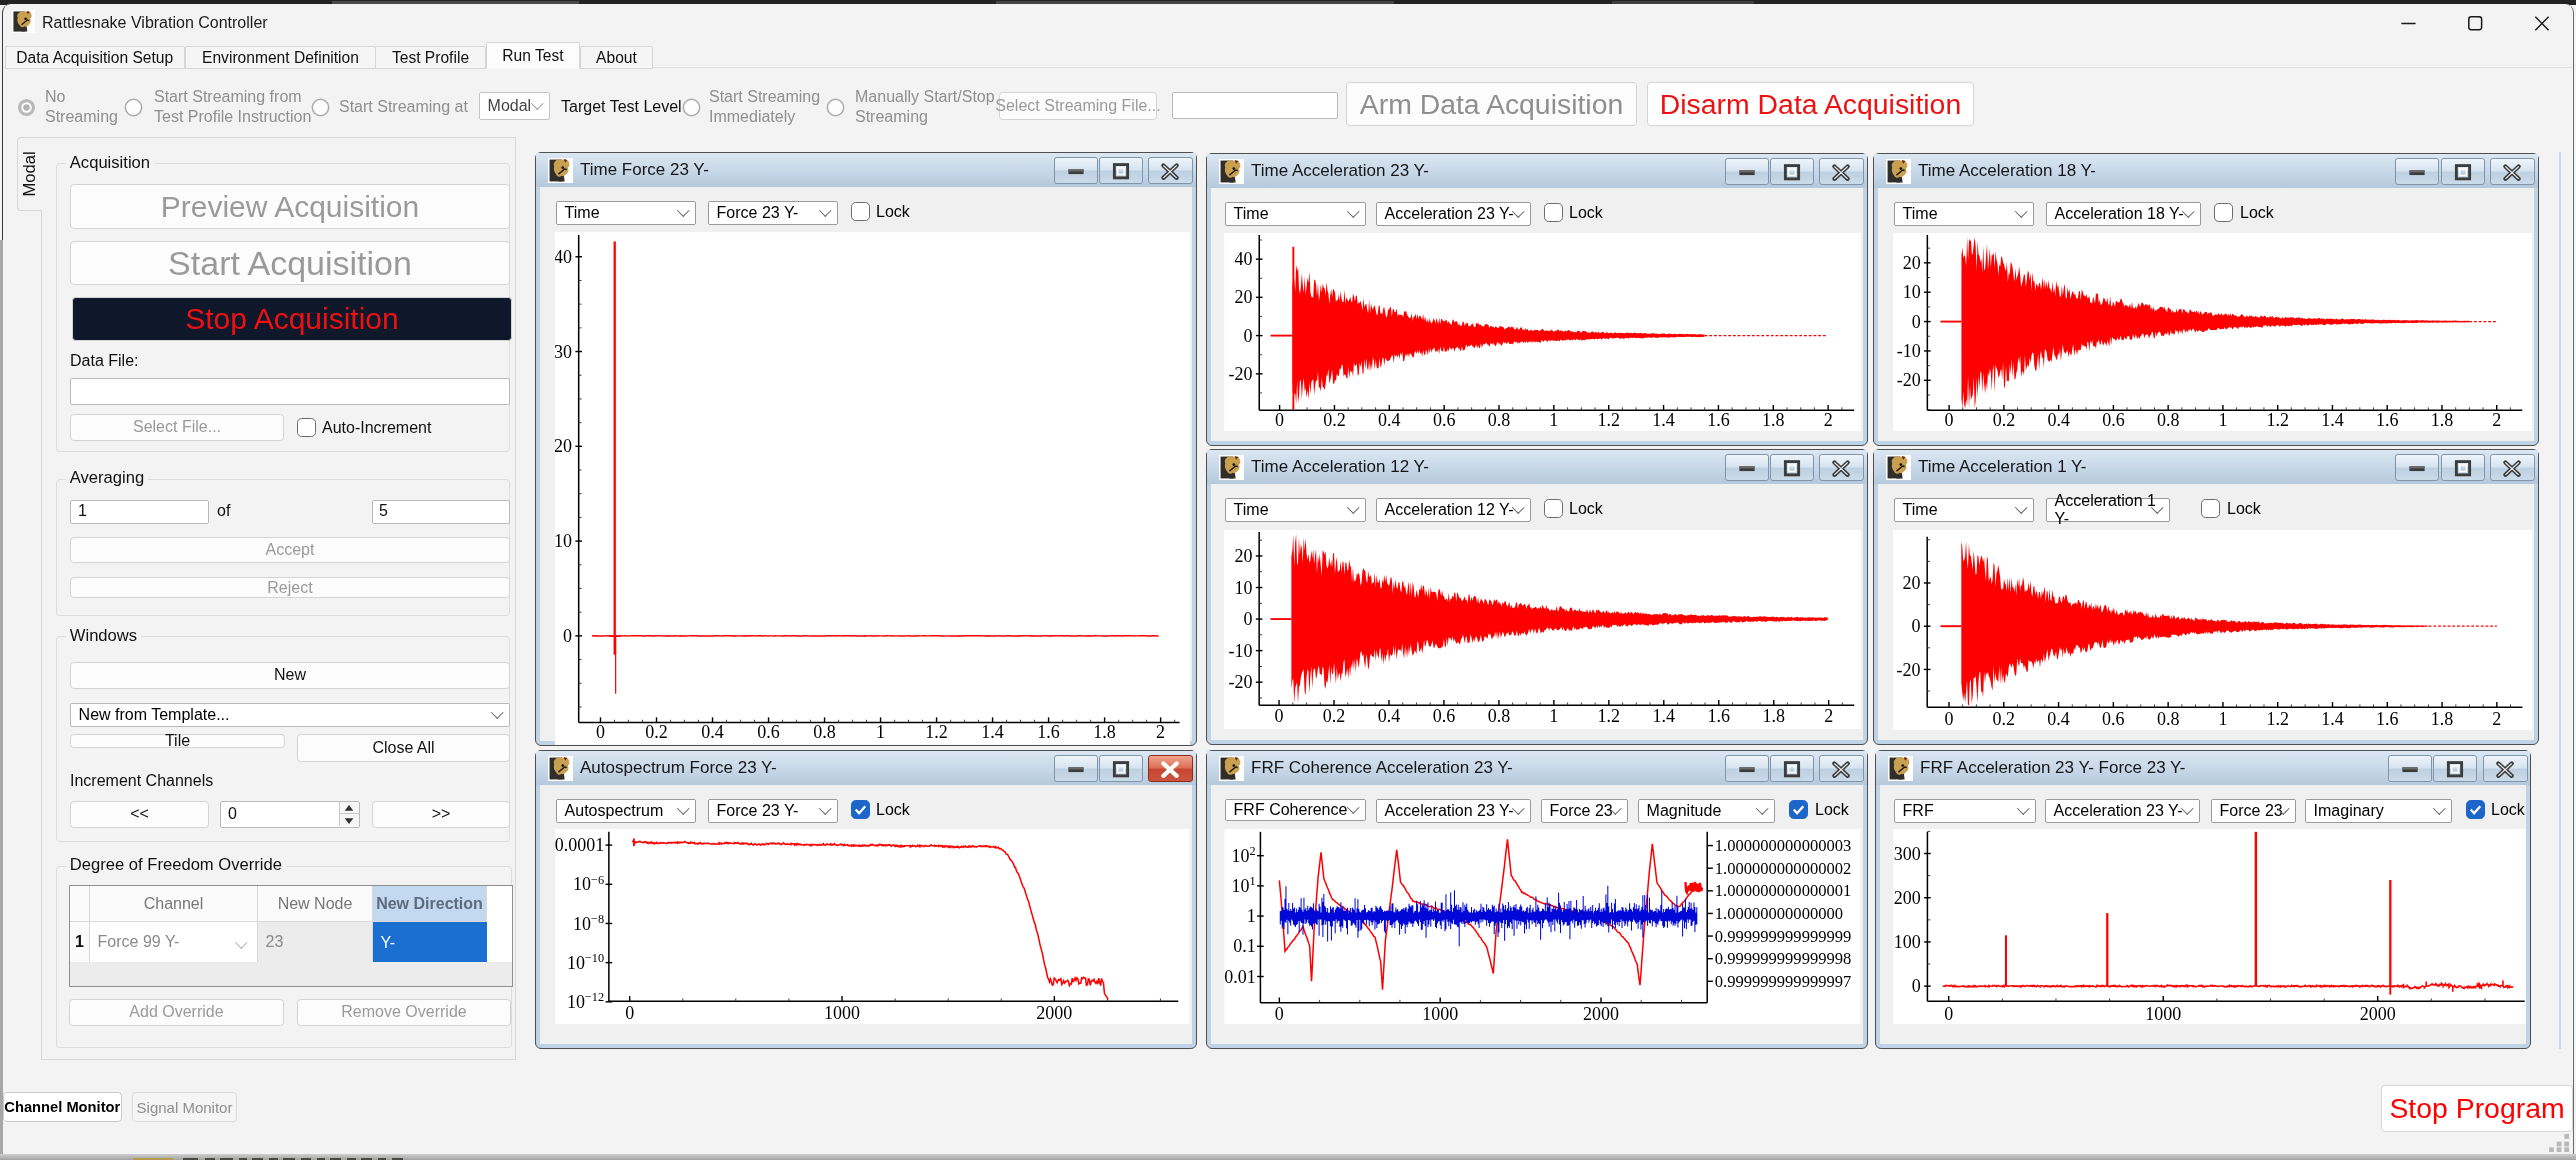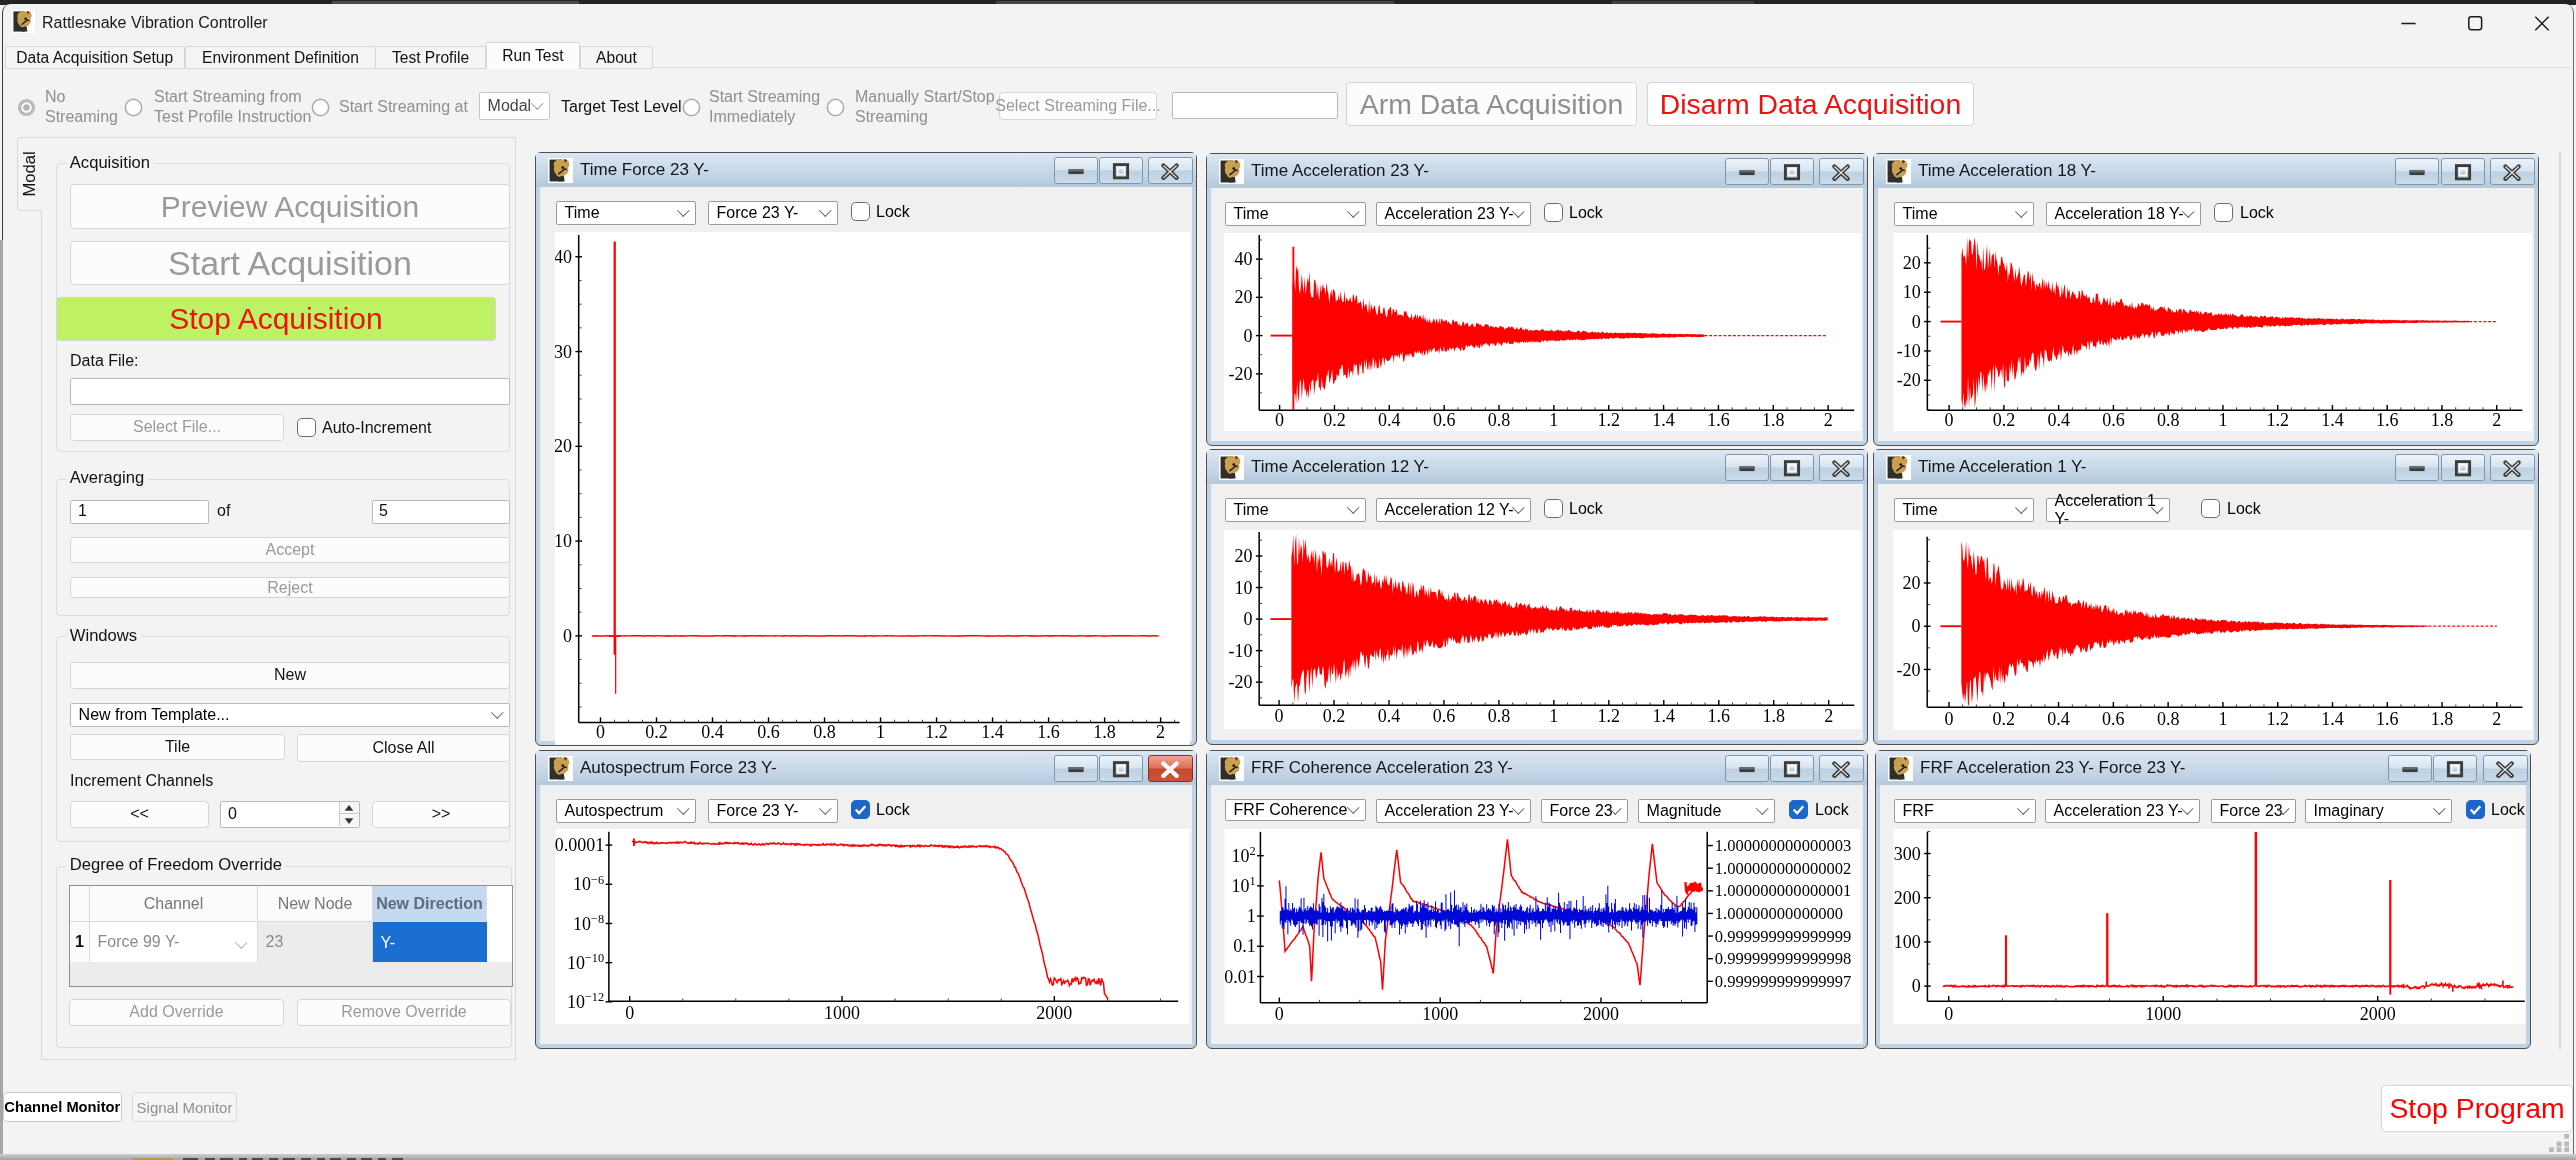--- a/index.html
+++ b/index.html
@@ -87,40 +87,40 @@
 <div class="btn" style="left:1647px;top:82px;width:327px;height:44px;font-size:28.4px;color:#ec1212;background:#fff">Disarm Data Acquisition</div>
 <div class="ab" style="left:41px;top:137px;width:475px;height:923px;border:0.9px solid #d8d8d8;background:#f3f3f3"></div>
 <div class="ab" style="left:17px;top:137px;width:25px;height:74px;background:#f3f3f3;border:0.9px solid #d8d8d8;border-right:none;border-radius:3.8px 0 0 3.8px"></div>
 <svg class="ab" style="left:17px;top:137px" width="25" height="74" viewBox="0 0 26 78">
     <text x="13" y="39" transform="rotate(-90 13 39)" text-anchor="middle" dominant-baseline="central" style="font-family:&quot;Liberation Sans&quot;,sans-serif;font-size:17.5px" fill="#111">Modal</text>
   </svg>
 <div class="gb" style="left:56px;top:163px;width:454px;height:289px"></div>
 <div class="gl" style="left:66px;top:155px">Acquisition</div>
 <div class="btn" style="left:70px;top:184px;width:440px;height:45px;font-size:30px;color:#9a9a9a;background:#fcfcfc;font-weight:400;border-color:#d4d4d4">Preview Acquisition</div>
 <div class="btn" style="left:70px;top:241px;width:440px;height:44px;font-size:34px;color:#9a9a9a;background:#fcfcfc;font-weight:400;border-color:#d4d4d4">Start Acquisition</div>
-<div class="btn" style="left:56px;top:297px;width:440px;height:44px;font-size:30px;color:#ee1111;background:#bef264;font-weight:400;border-color:#d4d4d4">Stop Acquisition</div>
+<div class="btn" style="left:72px;top:297px;width:440px;height:44px;font-size:30px;color:#ee1111;background:#0f172a;font-weight:400;border-color:#d4d4d4">Stop Acquisition</div>
 <div class="txt" style="left:70px;top:352px;font-size:16px;color:#111">Data File:</div>
 <div class="inp" style="left:70px;top:378px;width:440px;height:26.5px"></div>
 <div class="btn" style="left:70px;top:414px;width:214px;height:26.5px;font-size:16px;color:#9a9a9a;background:#fcfcfc;font-weight:400;border-color:#d4d4d4">Select File...</div>
 <div class="cb" style="left:297px;top:418px"></div>
 <div class="txt" style="left:322px;top:419px;font-size:16px;color:#111">Auto-Increment</div>
 <div class="gb" style="left:56px;top:479px;width:454px;height:137px"></div>
 <div class="gl" style="left:66px;top:470px">Averaging</div>
 <div class="inp" style="left:70px;top:500px;width:139px;height:24px"></div>
 <div class="txt" style="left:78px;top:502px;font-size:16px;color:#111">1</div>
 <div class="txt" style="left:217px;top:502px;font-size:16px;color:#111">of</div>
 <div class="inp" style="left:372px;top:500px;width:138px;height:24px"></div>
 <div class="txt" style="left:379px;top:502px;font-size:16px;color:#111">5</div>
 <div class="btn" style="left:70px;top:537px;width:440px;height:25.6px;font-size:16px;color:#9a9a9a;background:#fcfcfc;font-weight:400;border-color:#d4d4d4">Accept</div>
 <div class="btn" style="left:70px;top:577px;width:440px;height:21px;font-size:16px;color:#9a9a9a;background:#fcfcfc;font-weight:400;border-color:#d4d4d4">Reject</div>
 <div class="gb" style="left:56px;top:636px;width:454px;height:206px"></div>
 <div class="gl" style="left:66px;top:628px">Windows</div>
 <div class="btn" style="left:70px;top:662px;width:440px;height:26.5px;font-size:16px;color:#111;background:#fcfcfc;font-weight:400;border-color:#d4d4d4">New</div>
 <div class="dd" style="left:70px;top:703px;width:440px;height:24px;border-color:#b9b9b9">New from Template...<span class="ch"></span></div>
-<div class="btn" style="left:70px;top:734px;width:215px;height:26px;font-size:16px;color:#111;background:#fcfcfc;font-weight:400;border-color:#d4d4d4">Tile</div>
+<div class="btn" style="left:70px;top:734px;width:215px;height:14px;font-size:16px;color:#111;background:#fcfcfc;font-weight:400;border-color:#d4d4d4">Tile</div>
 <div class="btn" style="left:297px;top:734px;width:213px;height:27.5px;font-size:16px;color:#111;background:#fcfcfc;font-weight:400;border-color:#d4d4d4">Close All</div>
 <div class="txt" style="left:70px;top:772px;font-size:16px;color:#111">Increment Channels</div>
 <div class="btn" style="left:70px;top:801px;width:139px;height:26.5px;font-size:16px;color:#111;background:#fcfcfc;font-weight:400;border-color:#d4d4d4">&lt;&lt;</div>
 <div class="inp" style="left:220px;top:801px;width:140px;height:26.5px"></div>
 <div class="txt" style="left:228px;top:805px;font-size:16px;color:#111">0</div>
 <div class="ab" style="left:339px;top:802px;width:20px;height:12.3px;border-left:0.9px solid #c9c9c9;border-bottom:0.9px solid #c9c9c9;background:#f6f6f6"></div>
 <div class="ab" style="left:339px;top:814px;width:20px;height:12.3px;border-left:0.9px solid #c9c9c9;background:#f6f6f6"></div>
 <svg class="ab" style="left:339px;top:802px" width="20" height="25" viewBox="0 0 21 26">
     <path d="M10.5 3 L15 9 L6 9 Z" fill="#333"></path>
     <path d="M10.5 23 L6 17 L15 17 Z" fill="#333"></path>

